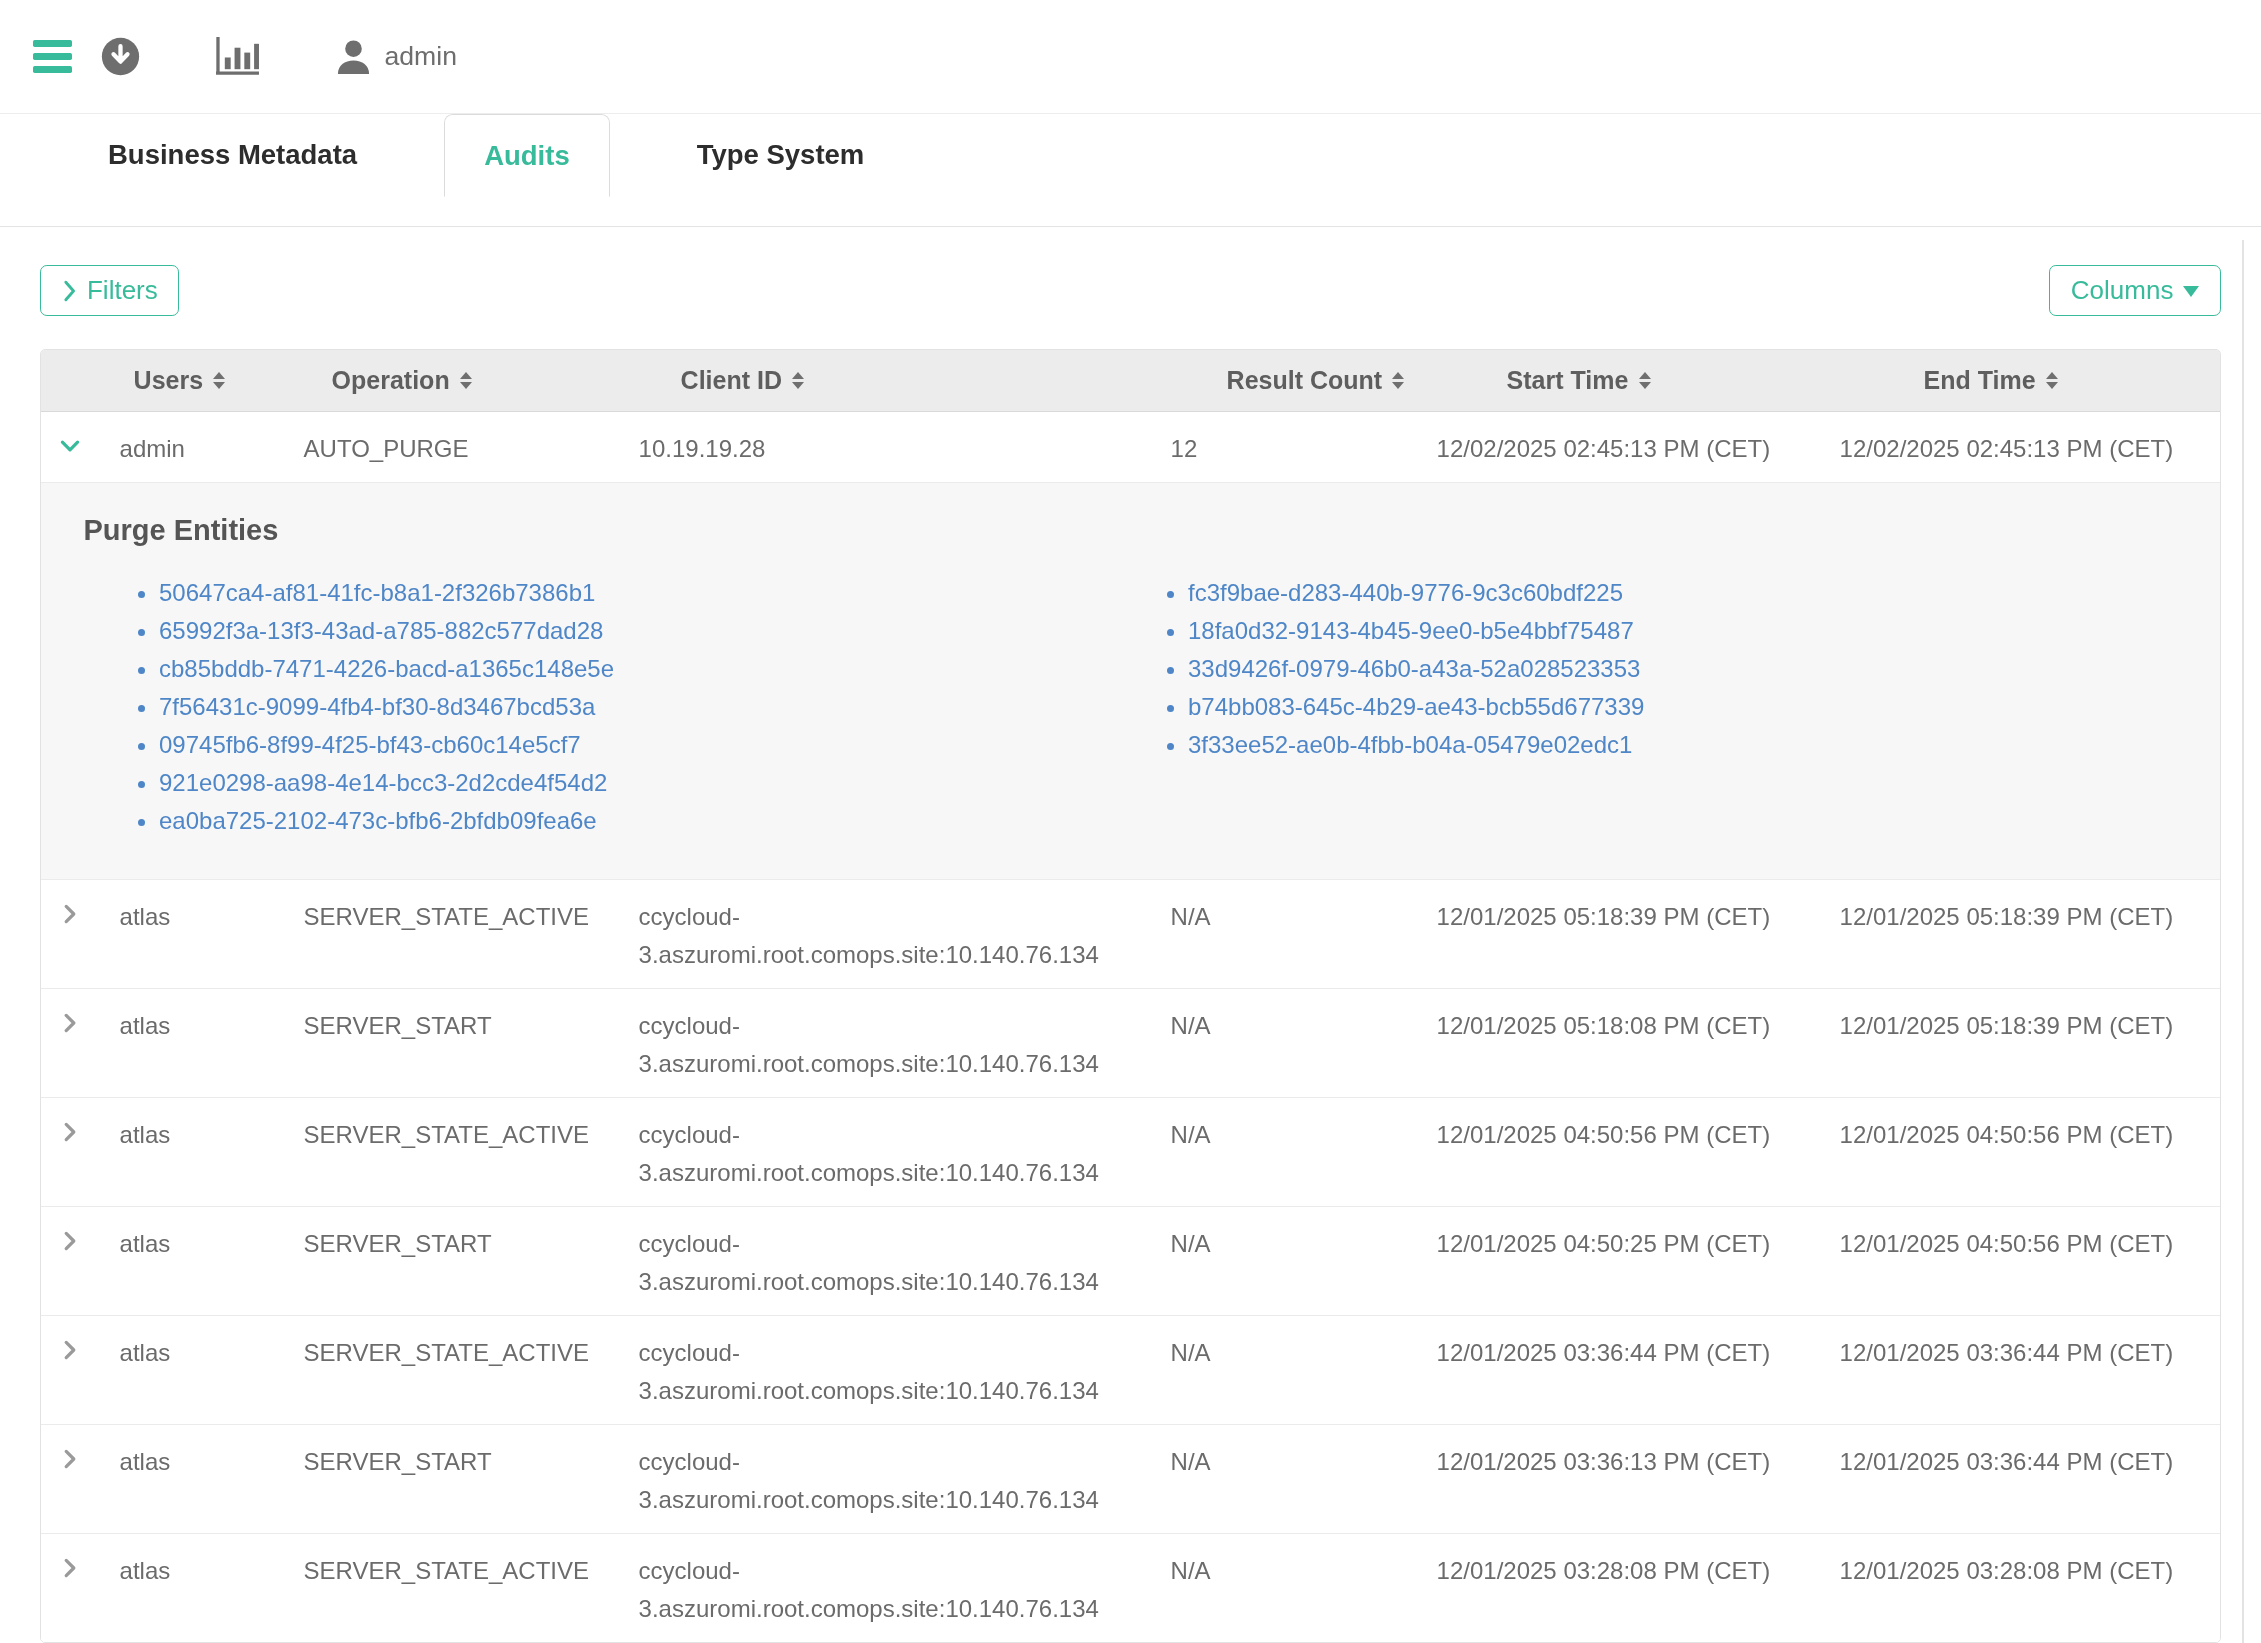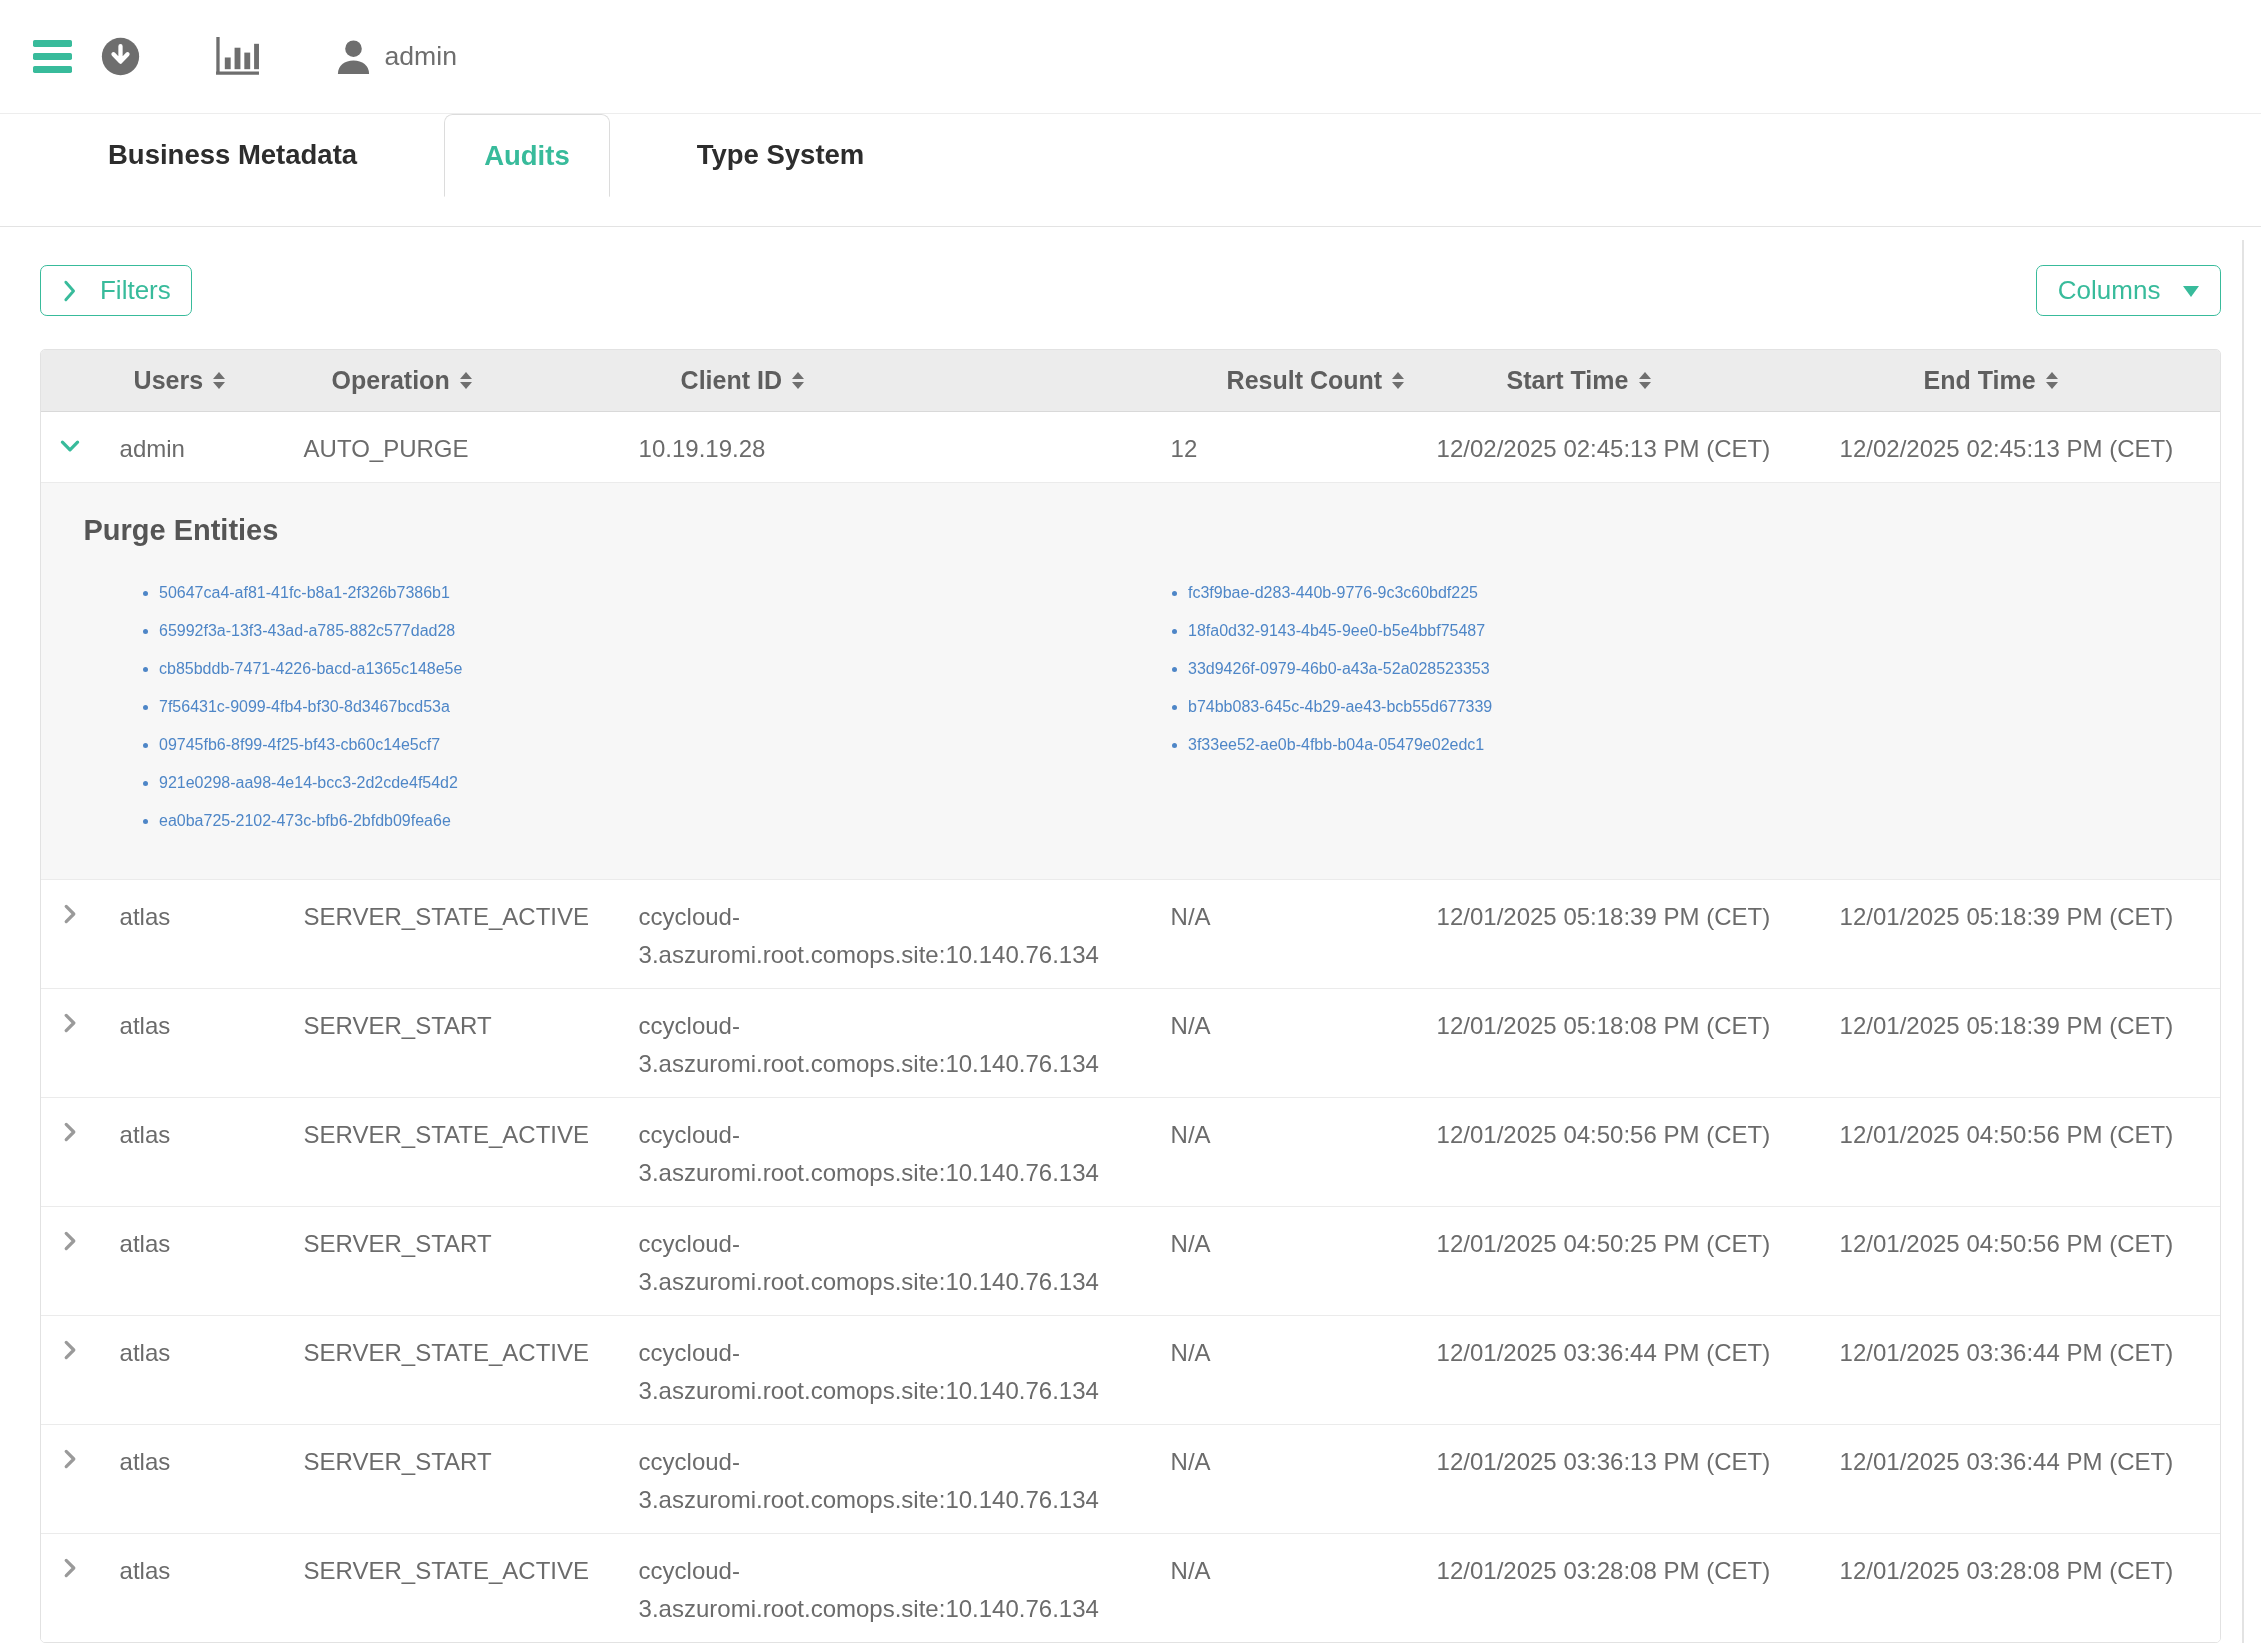--- a/index.html
+++ b/index.html
@@ -31,21 +31,21 @@
   
   .tabbar{height:113px;display:flex;align-items:flex-start;padding-left:69px;border-bottom:1.7px solid #e3e3e3;position:relative;gap:48px;}
   .tab{height:82px;display:flex;align-items:center;padding:0 39px;font-size:27.5px;font-weight:600;color:#2d2d2d;cursor:pointer;}
   .tab.active{
     color:var(--accent);background:#fff;border:1.7px solid #dcdcdc;border-bottom:1.7px solid #fff;
     border-radius:8.6px 8.6px 0 0;margin-bottom:-1.7px;height:83px;
   }
   
   .toolbar{margin:38px 40px 0;display:flex;justify-content:space-between;align-items:center;}
   .btn{
-    display:inline-flex;align-items:center;gap:23px;height:51px;padding:0 20.6px;background:#fff;
+    display:inline-flex;align-items:center;gap:10px;height:51px;padding:0 20.6px;background:#fff;
     border:1.7px solid var(--accent);border-radius:6.9px;color:var(--accent);font-size:26px;cursor:pointer;
     font-family:"Liberation Sans",sans-serif;
   }
   .caret-down{width:0;height:0;border-left:8.6px solid transparent;border-right:8.6px solid transparent;border-top:11px solid var(--accent);margin-top:2.6px;}
   
   .audit-table{margin:33px 40px 0;border:1.7px solid #e2e2e2;border-radius:5.1px;overflow:hidden;}
   .t-header,.t-row{display:grid;grid-template-columns:58px 184px 335px 532px 266px 403px 1fr;}
   .t-header{background:#ececec;height:62px;align-items:center;border-bottom:1.7px solid #d9d9d9;color:var(--head-text);font-weight:700;font-size:25px;gap:14px;}
   .t-header .hcell{display:flex;align-items:center;padding:0 20.6px;white-space:nowrap;}
   .sort{display:inline-flex;flex-direction:column;gap:3.4px;margin-left:10.3px;}
@@ -55,21 +55,21 @@
   .t-body > div + div{border-top:1.7px solid #ebebeb;}
   .t-row{font-size:24px;color:var(--text);min-height:109px;background:#fff;}
   .t-row.expanded-row{min-height:69px;}
   .t-row .cell{padding:18px 20.6px 13.7px;line-height:38px;}
   .t-row .expander{display:flex;justify-content:center;padding:20.6px 0 0;cursor:pointer;}
   
   .detail{background:#f7f7f7;padding:27.5px 39px 39px;}
   .detail h3{margin:3.4px 0 27.5px 3.4px;font-size:29px;font-weight:600;color:#555;}
   .detail .cols{display:flex;}
   .detail .colL{width:1029px;flex:none;}
-  .detail ul{list-style:disc;margin:0 0 0 48px;padding-left:31px;font-size:16px;line-height:38px;color:var(--link);}
+  .detail ul{list-style:disc;margin:0 0 0 48px;padding-left:31px;font-size:24px;line-height:38px;color:var(--link);}
   .detail ul.group2{}
   .detail li{cursor:pointer;}
   .detail li::marker{color:var(--link);}
   .right-divider{position:absolute;top:240px;bottom:0;right:17px;width:1.7px;background:#e3e3e3;}
 </style>
 </head>
 <body>
 
 <div class="topbar">
   <div class="hamburger">

